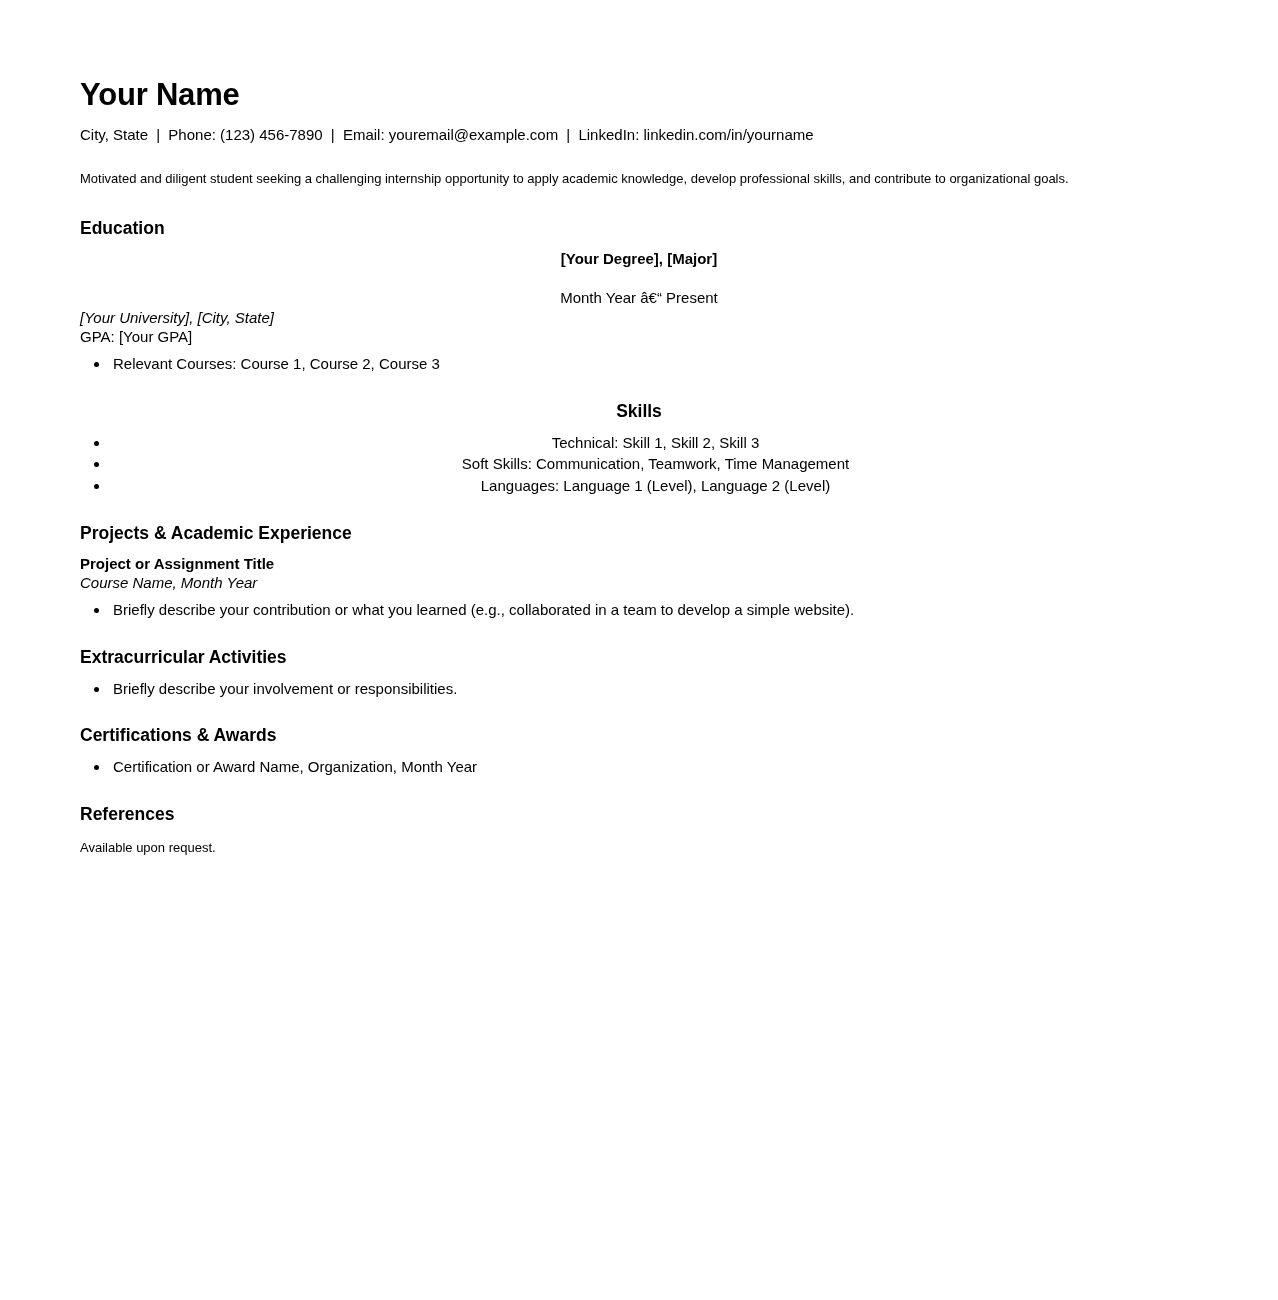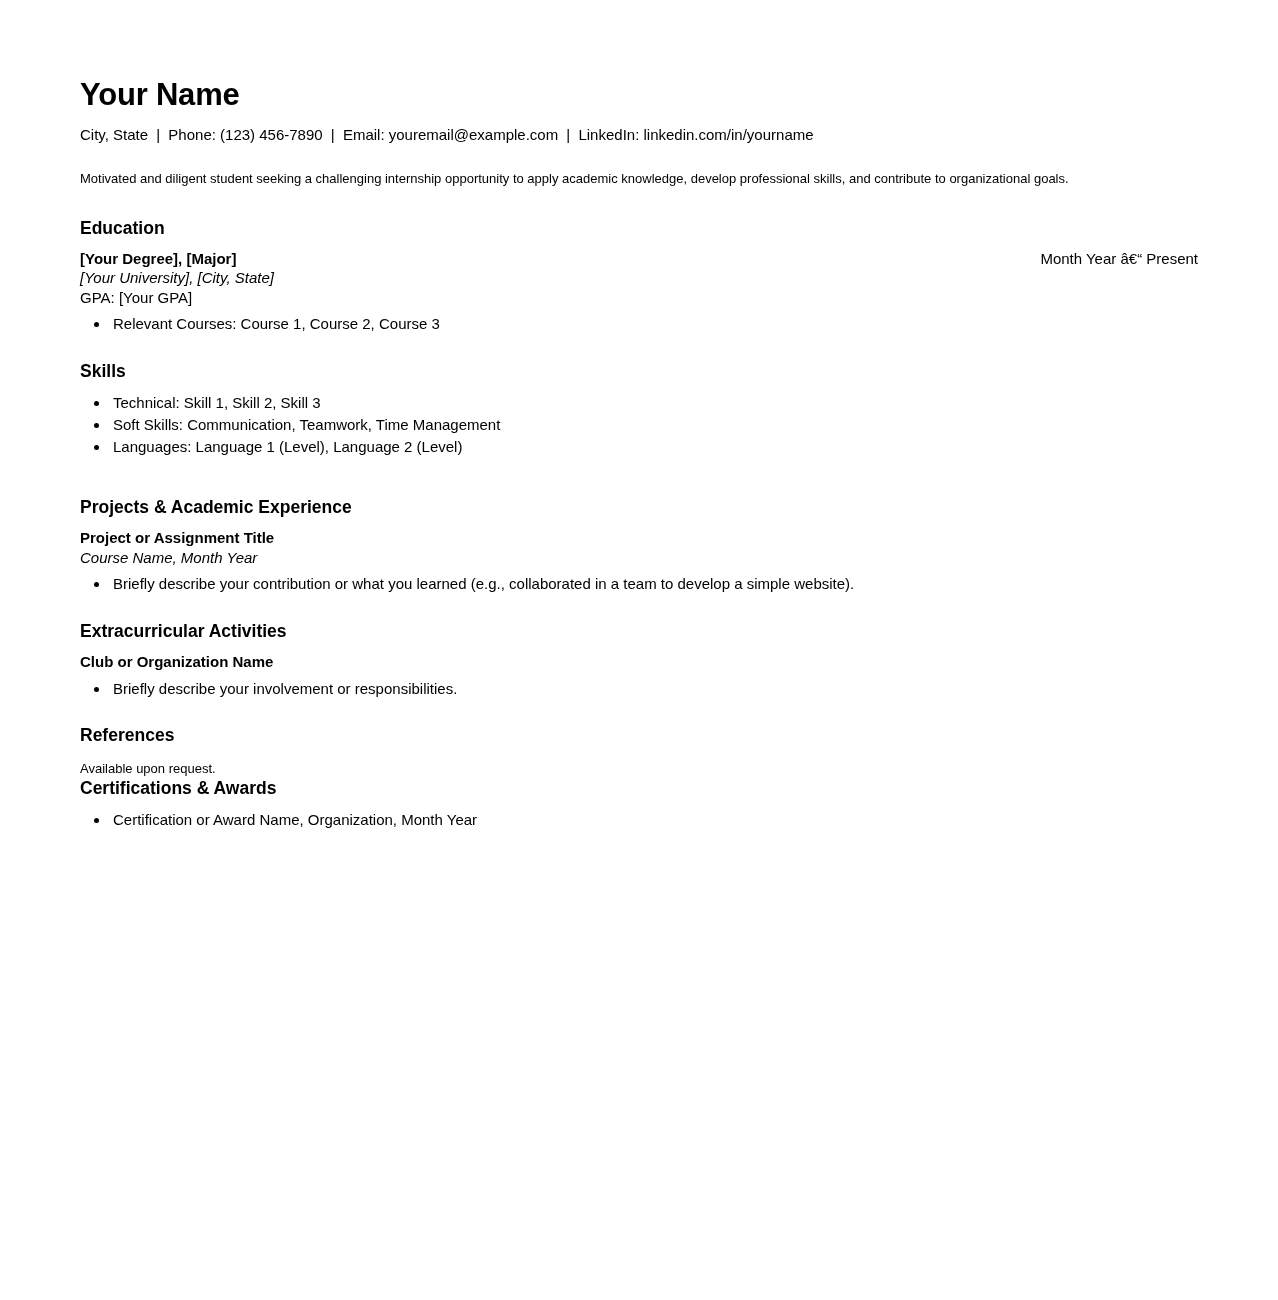--- a/index.html
+++ b/index.html
@@ -60,20 +60,21 @@
 
   
   .entry {
     margin: 0;
   }
   .entry-row {
     display: flex;
     align-items: center;
     justify-content: space-between;
     gap: 20px;
+    flex-direction: column;
   }
   .entry-title {
     font-size: 15px;
     font-weight: bold;
     line-height: 1.3;
   }
   .entry-date {
     font-size: 15px;
     line-height: 1.3;
     white-space: nowrap;
@@ -100,21 +101,21 @@
   }
   ul.bullets li {
     font-size: 15px;
     line-height: 1.45;
     padding-left: 3px;
   }
 
   
   .sec-objective { margin-bottom: 30px; }
   .sec-education { margin-bottom: 26px; }
-  .sec-skills    { margin-bottom: 40px; }
+  .sec-skills    { margin-bottom: 26px; text-align: center; }
   .sec-projects  { margin-bottom: 26px; }
   .sec-extra     { margin-bottom: 26px; }
   .sec-certs     { margin-bottom: 26px; }
   .sec-refs      { margin-bottom: 0; }
 
   .section-title.sub-gap { margin-bottom: 10px; }
 </style>
 </head>
 <body>
 
@@ -169,33 +170,32 @@
         <div class="entry-sub">Course Name, Month Year</div>
         <ul class="bullets">
           <li>Briefly describe your contribution or what you learned (e.g., collaborated in a team to develop a simple website).</li>
         </ul>
       </div>
     </div>
 
     <div class="section sec-extra">
       <h2 class="section-title sub-gap">Extracurricular Activities</h2>
       <div class="entry">
-        <div class="entry-title">Club or Organization Name</div>
         <ul class="bullets">
           <li>Briefly describe your involvement or responsibilities.</li>
         </ul>
       </div>
-    </div>
-
-    <div class="section sec-refs">
-      <h2 class="section-title">References</h2>
-      <p class="para">Available upon request.</p>
     </div>
 
     <div class="section sec-certs">
       <h2 class="section-title sub-gap">Certifications &amp; Awards</h2>
       <ul class="bullets tight">
         <li>Certification or Award Name, Organization, Month Year</li>
       </ul>
     </div>
 
+    <div class="section sec-refs">
+      <h2 class="section-title">References</h2>
+      <p class="para">Available upon request.</p>
+    </div>
+
   </div>
 </div>
 
 </body></html>

